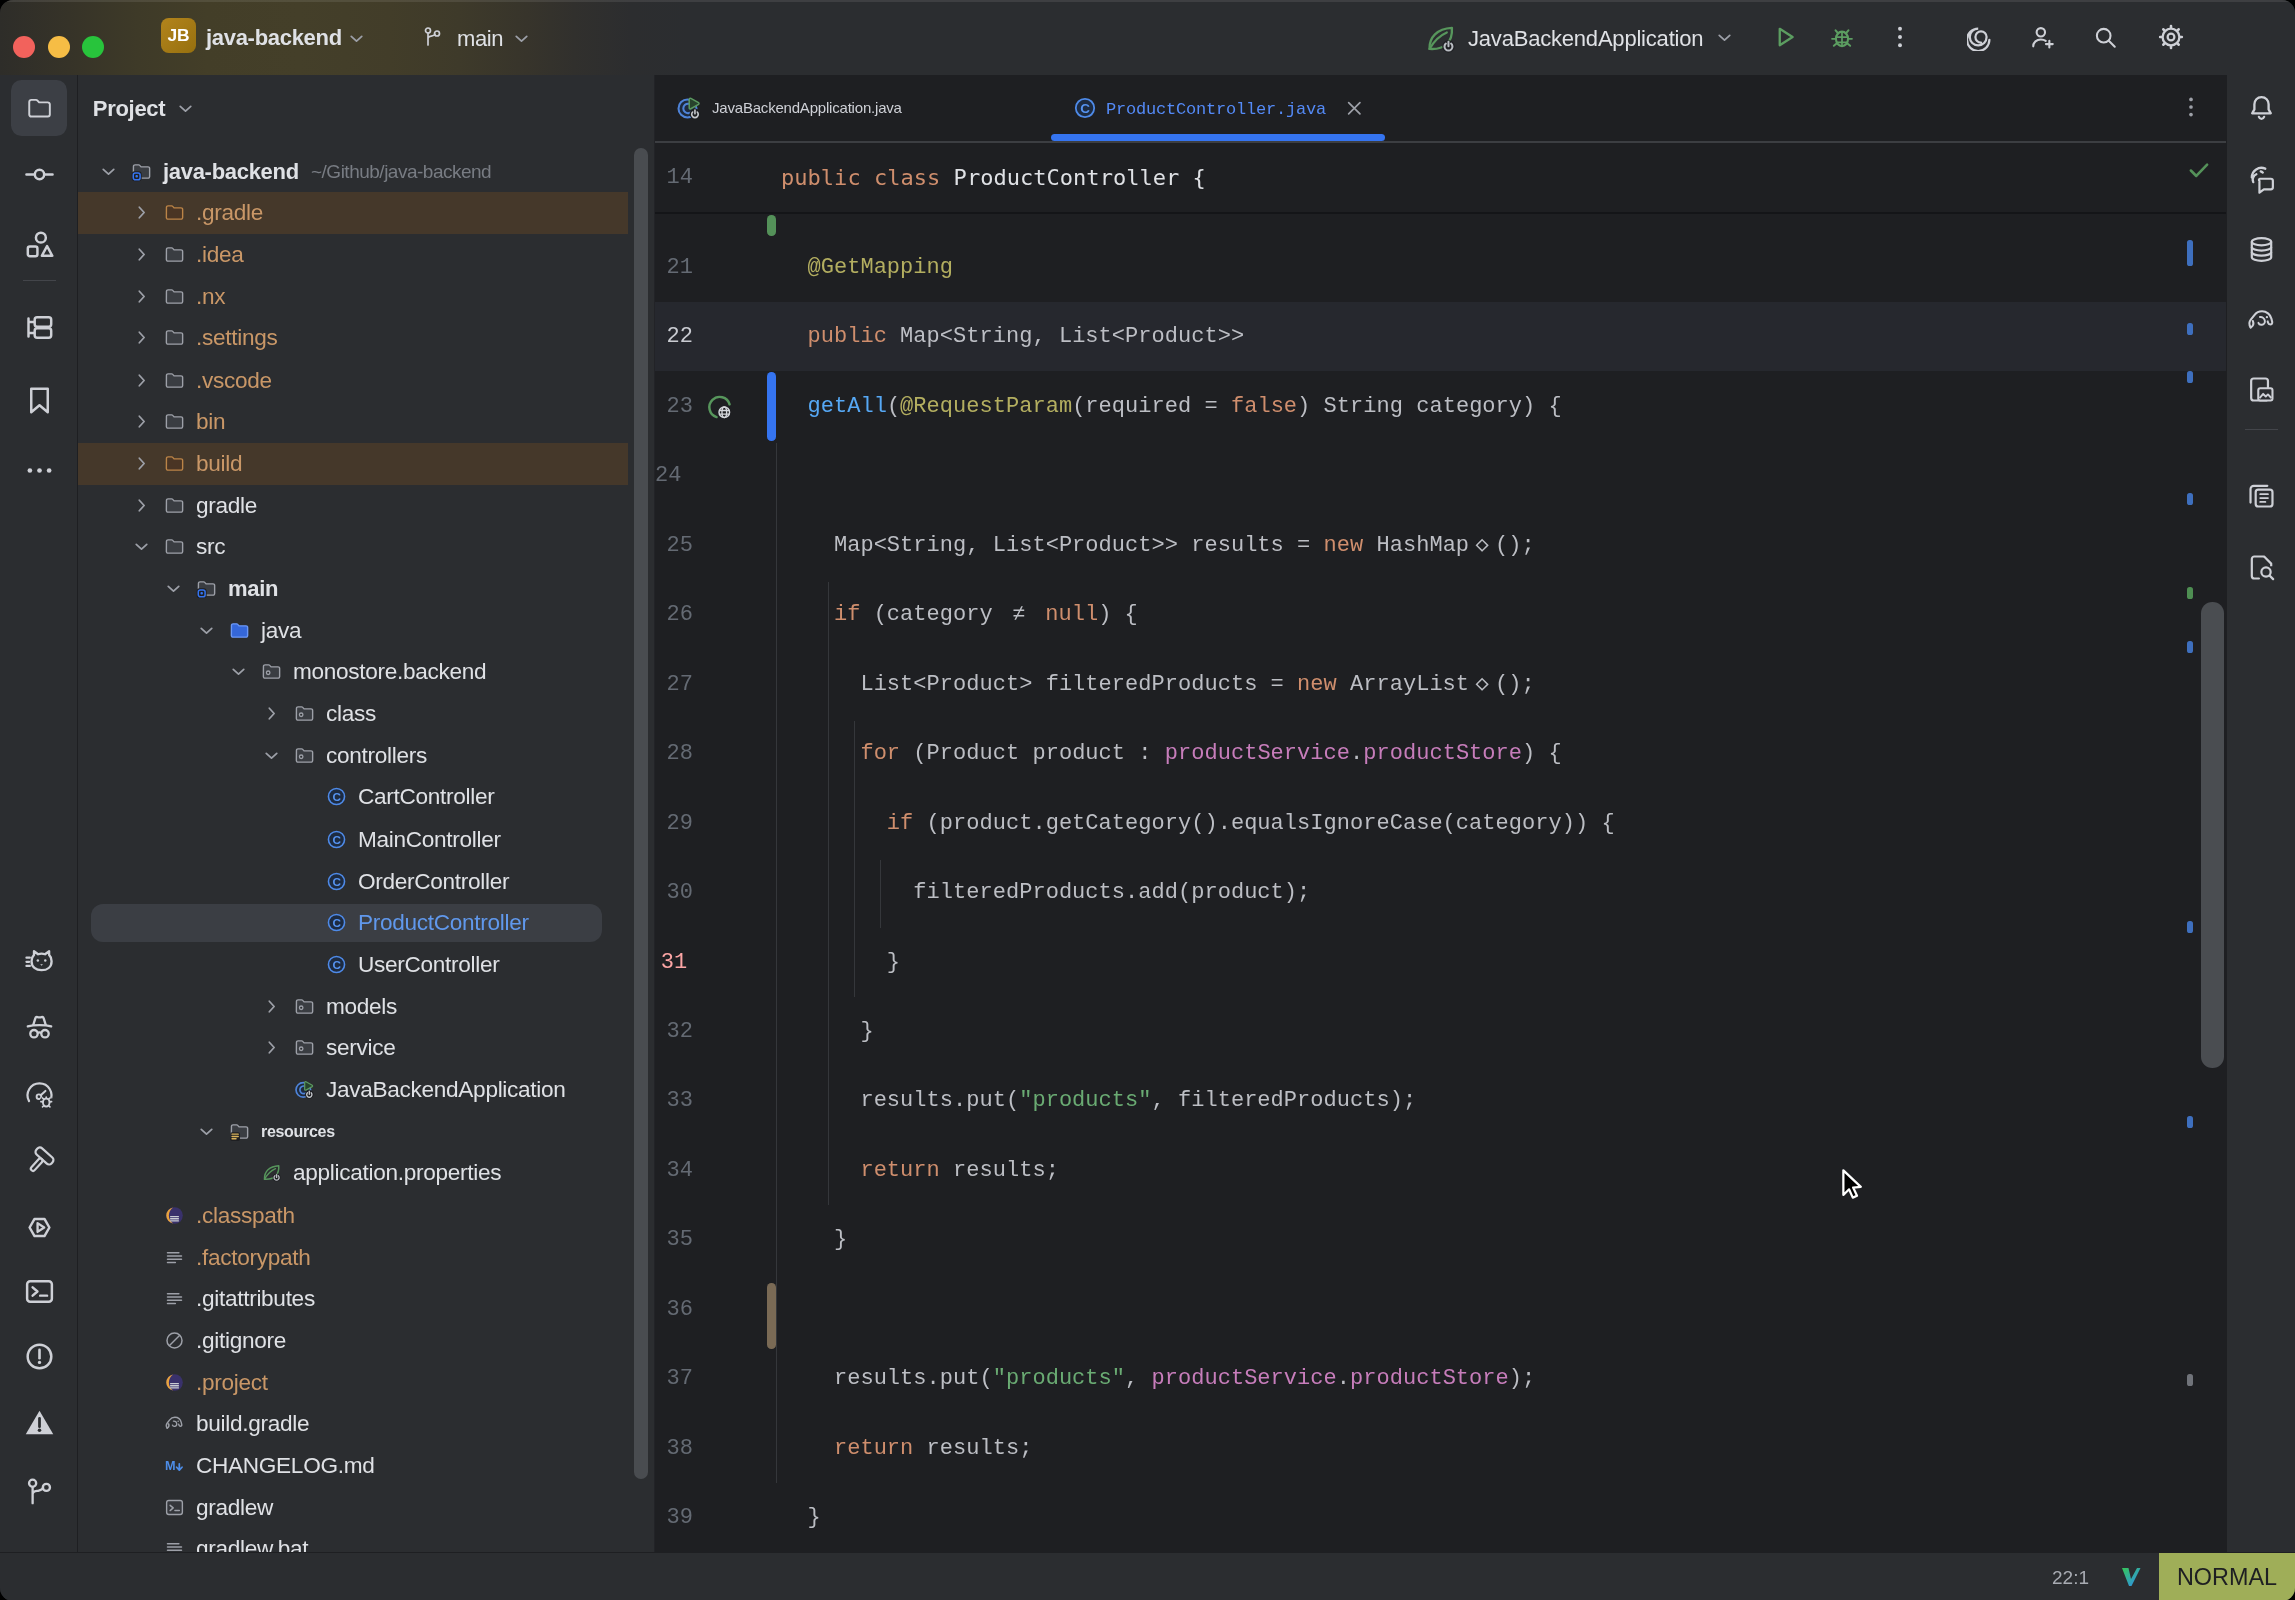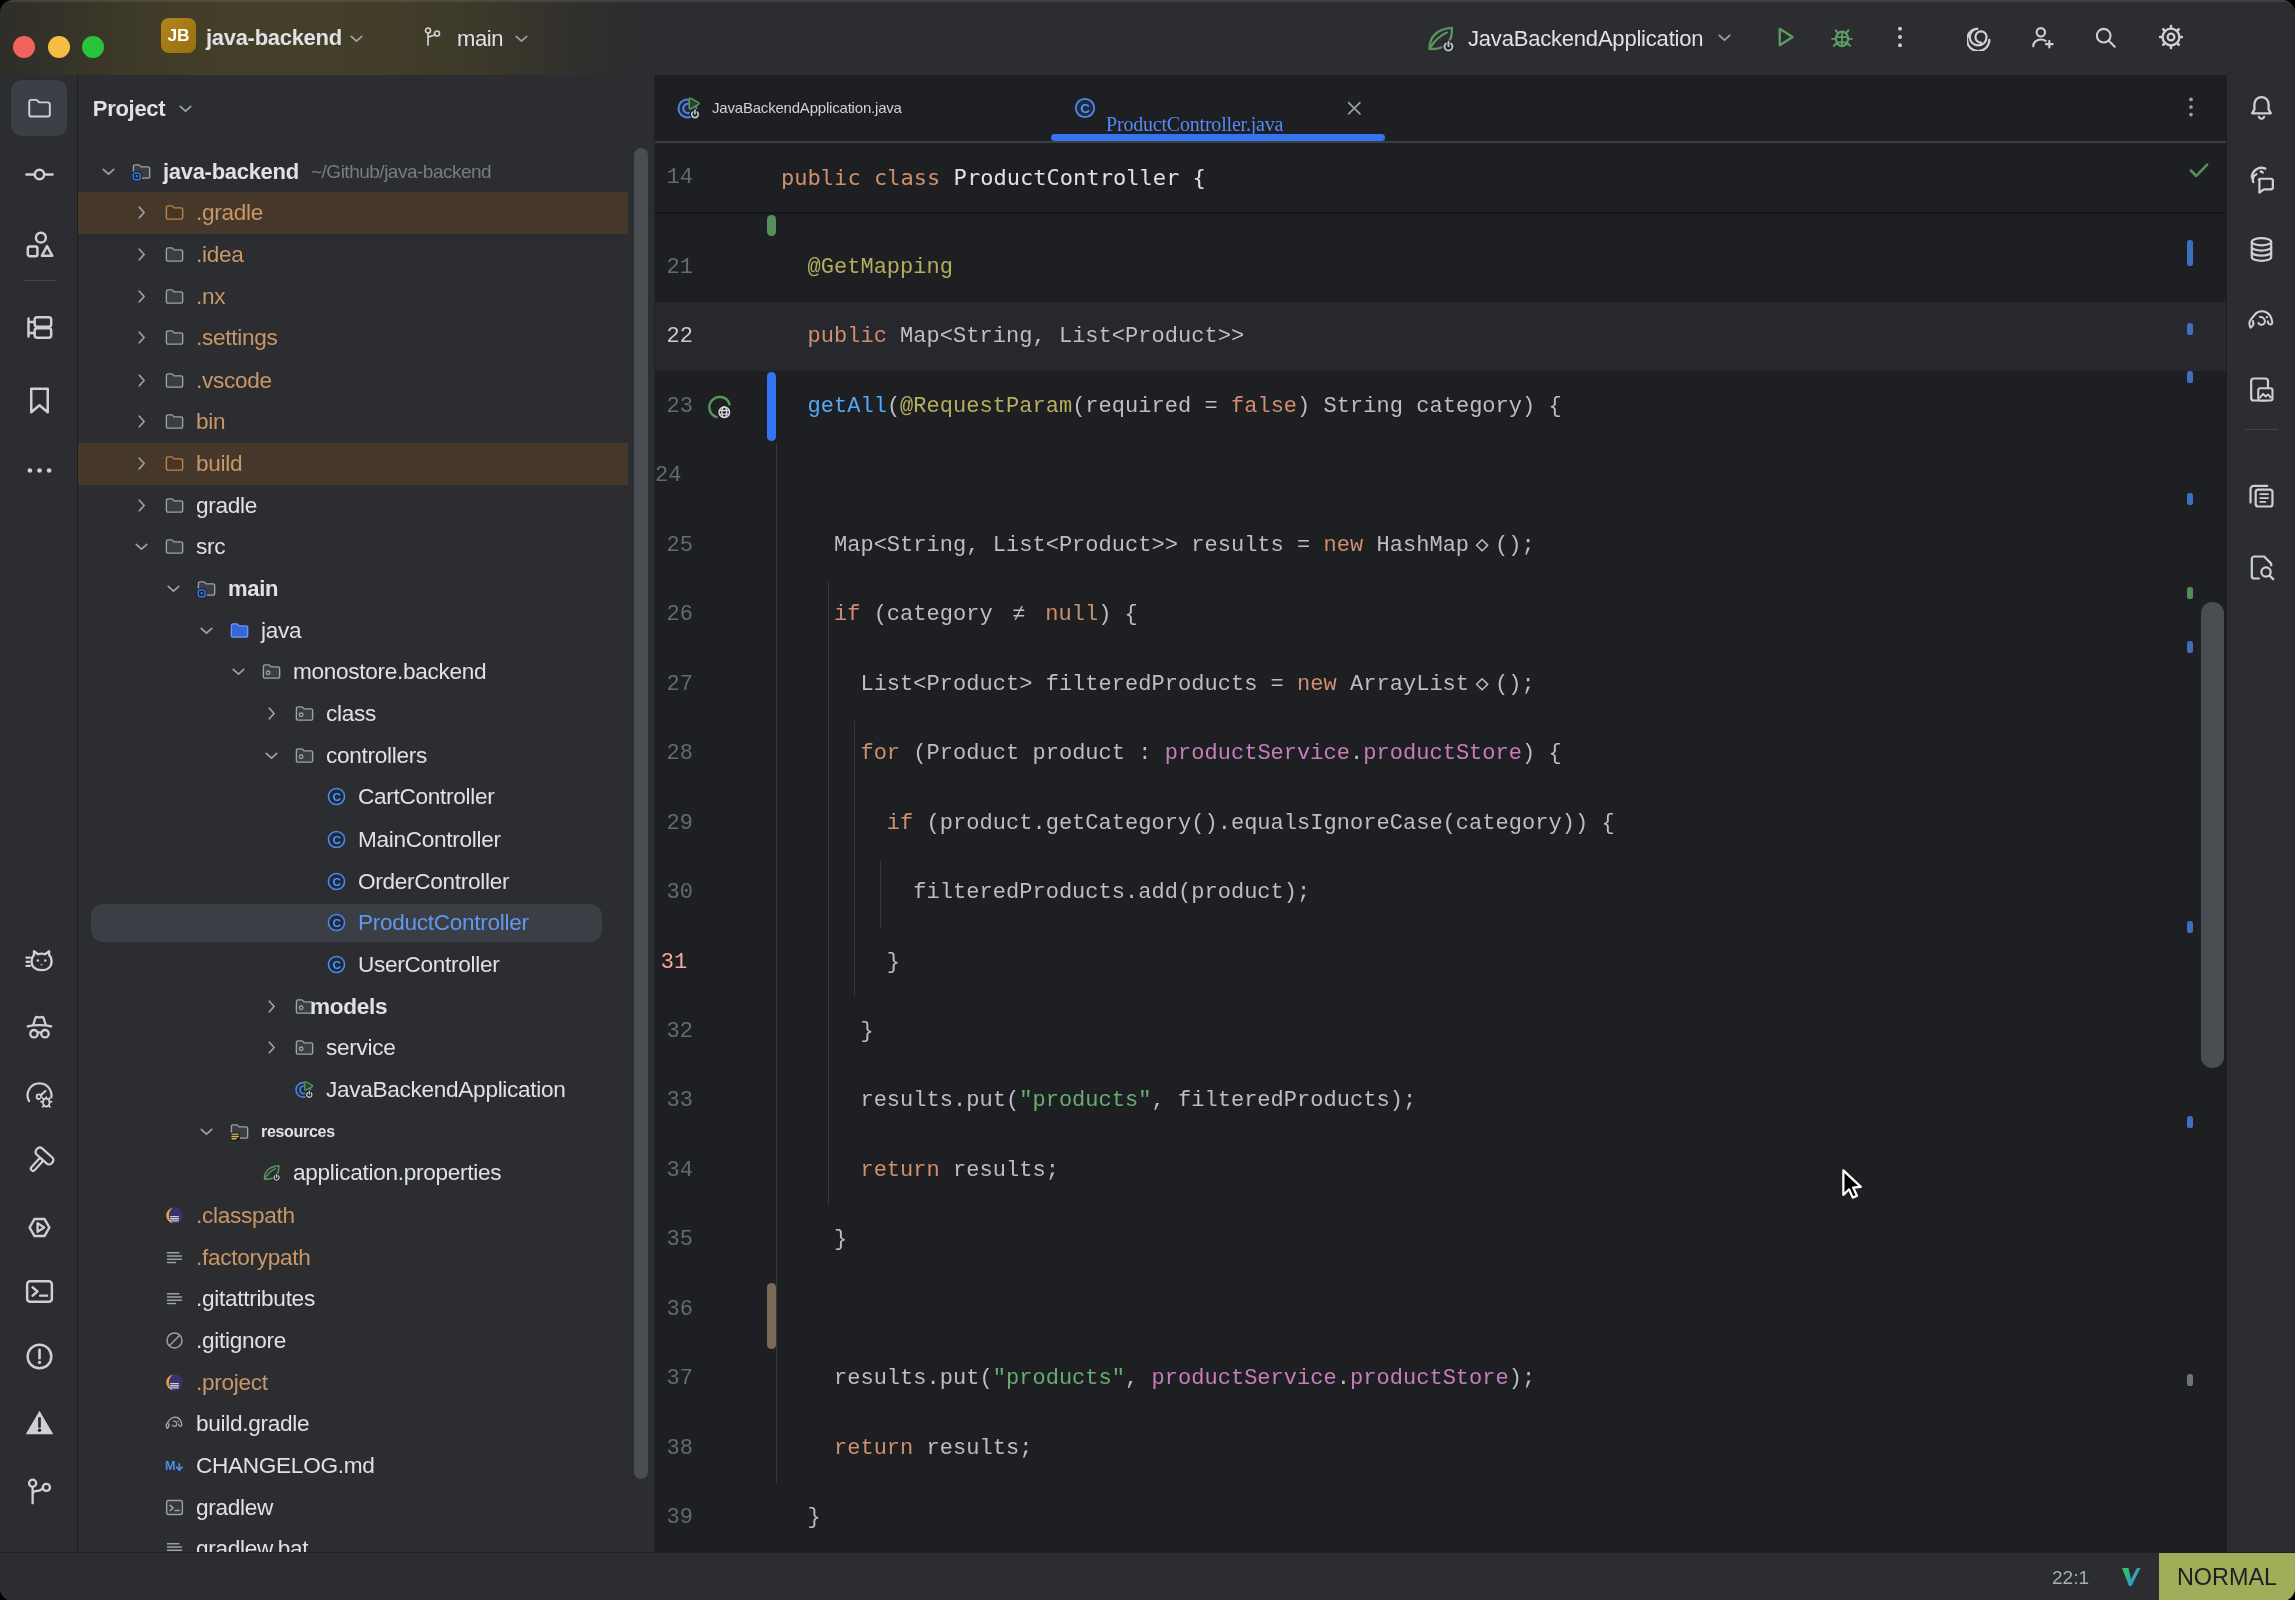--- a/index.html
+++ b/index.html
@@ -346,21 +346,21 @@
         <span style="position:absolute;left:280px;top:0;line-height:42px;color:#DFE1E5;font-weight:400;">UserController</span>
       </div>
       <div style="position:absolute;left:0;top:911px;width:577px;height:42px">
         <div style="position:absolute;left:183px;top:10.4px;width:21px;height:21px"><svg width="21" height="21" viewBox="0 0 24 24" style="">
             <path d="M9.5 6 L15 12 L9.5 18" fill="none" stroke="#9DA0A8" stroke-width="2" stroke-linecap="round" stroke-linejoin="round"></path>
           </svg></div>
         <div style="position:absolute;left:216px;top:10.4px;width:21px;height:21px"><svg width="21" height="21" viewBox="0 0 24 24" style="">
             <path d="M2.8 6.2 a1.8 1.8 0 0 1 1.8-1.8 h4.1 c.5 0 1 .2 1.3.6 l1.5 1.7 h8 a1.8 1.8 0 0 1 1.8 1.8 v9.3 a1.8 1.8 0 0 1-1.8 1.8 h-15 a1.8 1.8 0 0 1-1.8-1.8 z" fill="#3A3D42" stroke="#9DA0A8" stroke-width="1.6"></path>
             <circle cx="8.2" cy="13.4" r="2.0" fill="#2B2D30" stroke="#9DA0A8" stroke-width="1.5"></circle>
           </svg></div>
-        <span style="position:absolute;left:232px;top:0;line-height:42px;color:#DFE1E5;font-weight:700;">models</span>
+        <span style="position:absolute;left:248px;top:0;line-height:42px;color:#DFE1E5;font-weight:400;">models</span>
       </div>
       <div style="position:absolute;left:0;top:952px;width:577px;height:42px">
         <div style="position:absolute;left:183px;top:10.4px;width:21px;height:21px"><svg width="21" height="21" viewBox="0 0 24 24" style="">
             <path d="M9.5 6 L15 12 L9.5 18" fill="none" stroke="#9DA0A8" stroke-width="2" stroke-linecap="round" stroke-linejoin="round"></path>
           </svg></div>
         <div style="position:absolute;left:216px;top:10.4px;width:21px;height:21px"><svg width="21" height="21" viewBox="0 0 24 24" style="">
             <path d="M2.8 6.2 a1.8 1.8 0 0 1 1.8-1.8 h4.1 c.5 0 1 .2 1.3.6 l1.5 1.7 h8 a1.8 1.8 0 0 1 1.8 1.8 v9.3 a1.8 1.8 0 0 1-1.8 1.8 h-15 a1.8 1.8 0 0 1-1.8-1.8 z" fill="#3A3D42" stroke="#9DA0A8" stroke-width="1.6"></path>
             <circle cx="8.2" cy="13.4" r="2.0" fill="#2B2D30" stroke="#9DA0A8" stroke-width="1.5"></circle>
           </svg></div>
         <span style="position:absolute;left:248px;top:0;line-height:42px;color:#DFE1E5;font-weight:400;">service</span>
@@ -473,21 +473,21 @@
           <path d="M13.7 3.1 L20.8 7.1 C21.4 7.5 21.4 8.3 20.8 8.7 L13.7 12.7 C13 13.1 12.2 12.6 12.2 11.9 V3.9 C12.2 3.2 13 2.7 13.7 3.1 z" fill="#27432C" stroke="#5B9860" stroke-width="1.4"></path>
           <circle cx="17.5" cy="17.5" r="5" fill="#1E1F22"></circle>
           <path d="M15.4 15.7 a3 3 0 1 0 4.2 0" fill="none" stroke="#C6C9CE" stroke-width="1.5" stroke-linecap="round"></path>
           <path d="M17.5 13.9 v3.5" stroke="#C6C9CE" stroke-width="1.5" stroke-linecap="round"></path>
         </svg></div>
  <span style="position:absolute;left:57px;top:0;line-height:66px;font-family:'Liberation Sans',sans-serif;font-size:15px;letter-spacing:-0.2px;color:#CED0D6">JavaBackendApplication.java</span>
  <div style="position:absolute;left:418px;top:21px;width:24px;height:24px"><svg width="24" height="24" viewBox="0 0 24 24" style="font-size:25px">
           <circle cx="12" cy="12" r="9.2" fill="#1D2B41" stroke="#4E8AE8" stroke-width="1.8"></circle>
           <text x="12.1" y="16.8" font-family="Liberation Sans" font-size="13.5" font-weight="700" fill="#5693F0" text-anchor="middle">C</text>
         </svg></div>
- <span style="position:absolute;left:451px;top:16px;line-height:66px;font-family:Liberation Serif, serif;font-size:20px;letter-spacing:-0.2px;color:#548AF7">ProductController.java</span>
+ <span style="position:absolute;left:451px;top:2px;line-height:66px;font-family:Liberation Mono, monospace;font-size:17px;letter-spacing:-0.2px;color:#548AF7">ProductController.java</span>
  <div style="position:absolute;left:688px;top:22px;width:22.6px;height:22.6px"><svg width="22.6" height="22.6" viewBox="0 0 24 24" style="">
           <path d="M6 6 L18 18 M18 6 L6 18" stroke="#9DA0A8" stroke-width="1.8" stroke-linecap="round"></path>
         </svg></div>
  <div style="position:absolute;left:396px;top:59px;width:334px;height:7px;border-radius:3.5px;background:#3574F0"></div>
  <div style="position:absolute;left:0;top:66px;width:1571px;height:1.7px;background:#3C3E42"></div>
  <div style="position:absolute;left:0;top:68px;width:38px;height:69px;line-height:69px;text-align:right;color:#646A73;font-size:22px">14</div>
  <pre style="position:absolute;left:126px;top:68px;margin:0;height:69px;line-height:69px;font-size:22px"><span style="color:#CF8E6D">public</span><span style="color:#BCBEC4"> </span><span style="color:#CF8E6D">class</span><span style="color:#DFE1E5"> ProductController {</span></pre>
  <div style="position:absolute;left:1523px;top:19px;width:26px;height:26px"><svg width="26" height="26" viewBox="0 0 24 24" style="">
           <circle cx="12" cy="5" r="1.7" fill="#9DA0A8"></circle>
           <circle cx="12" cy="12" r="1.7" fill="#9DA0A8"></circle>

